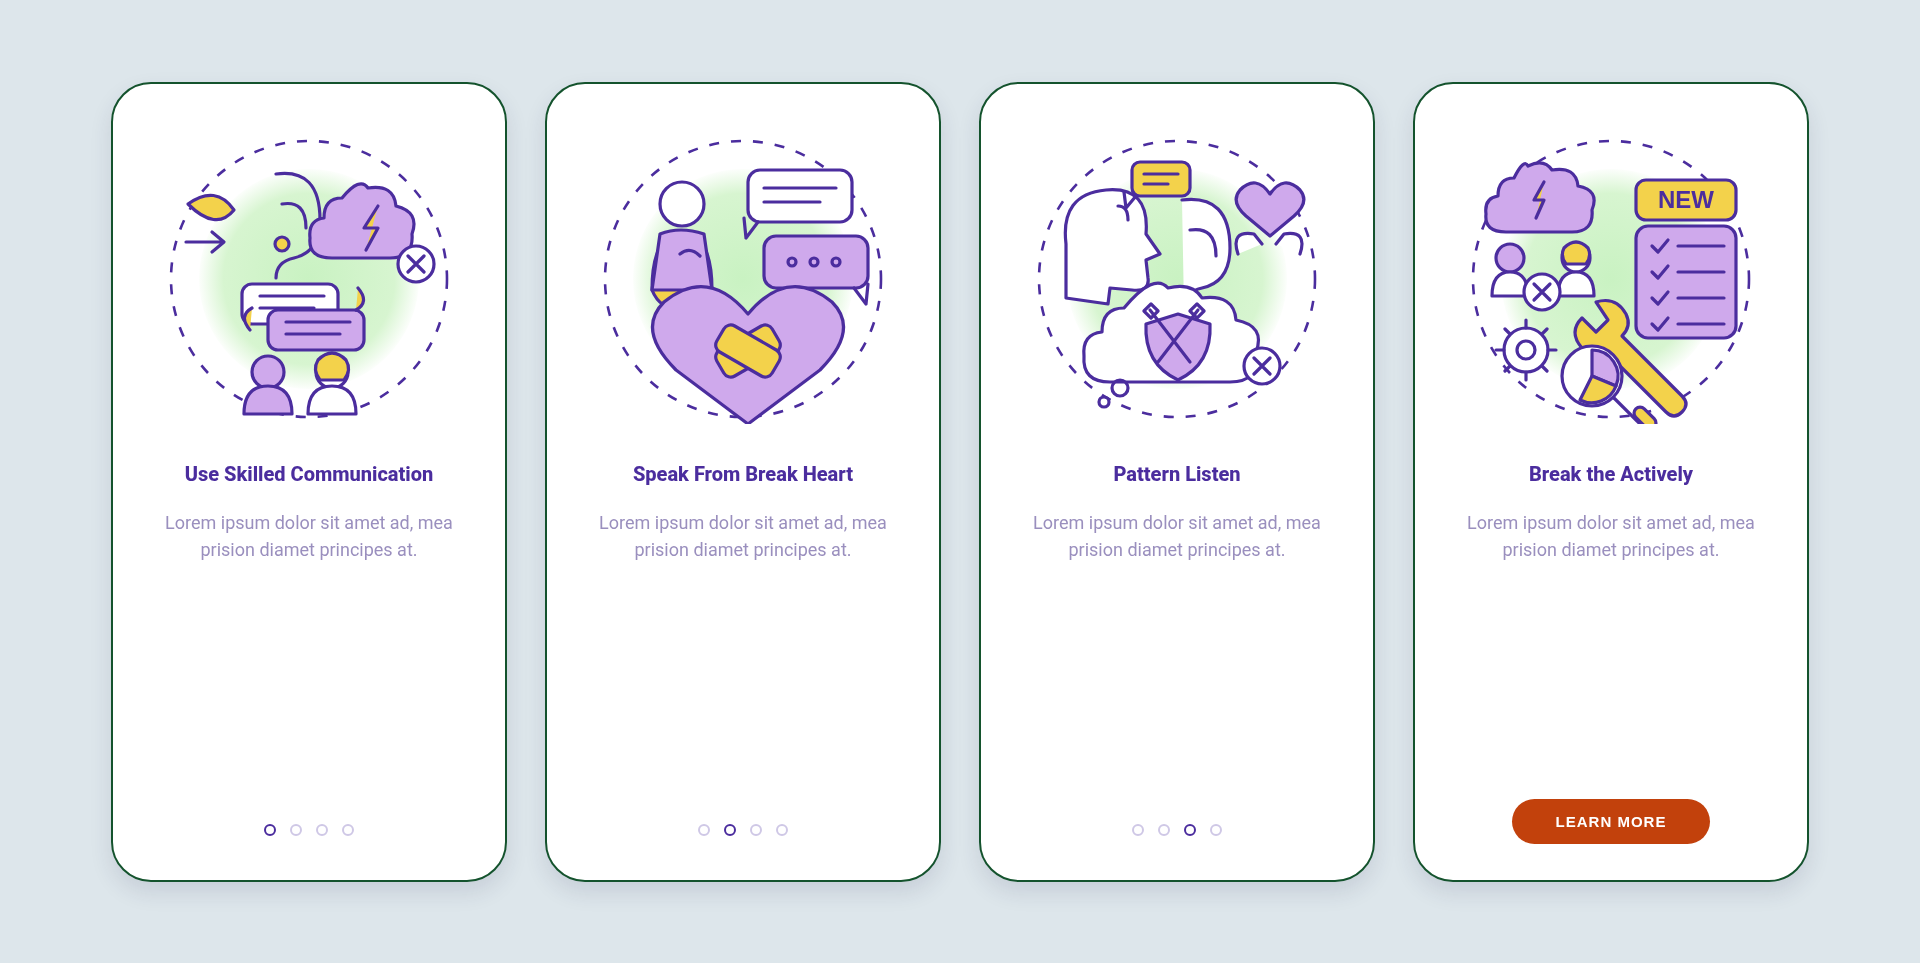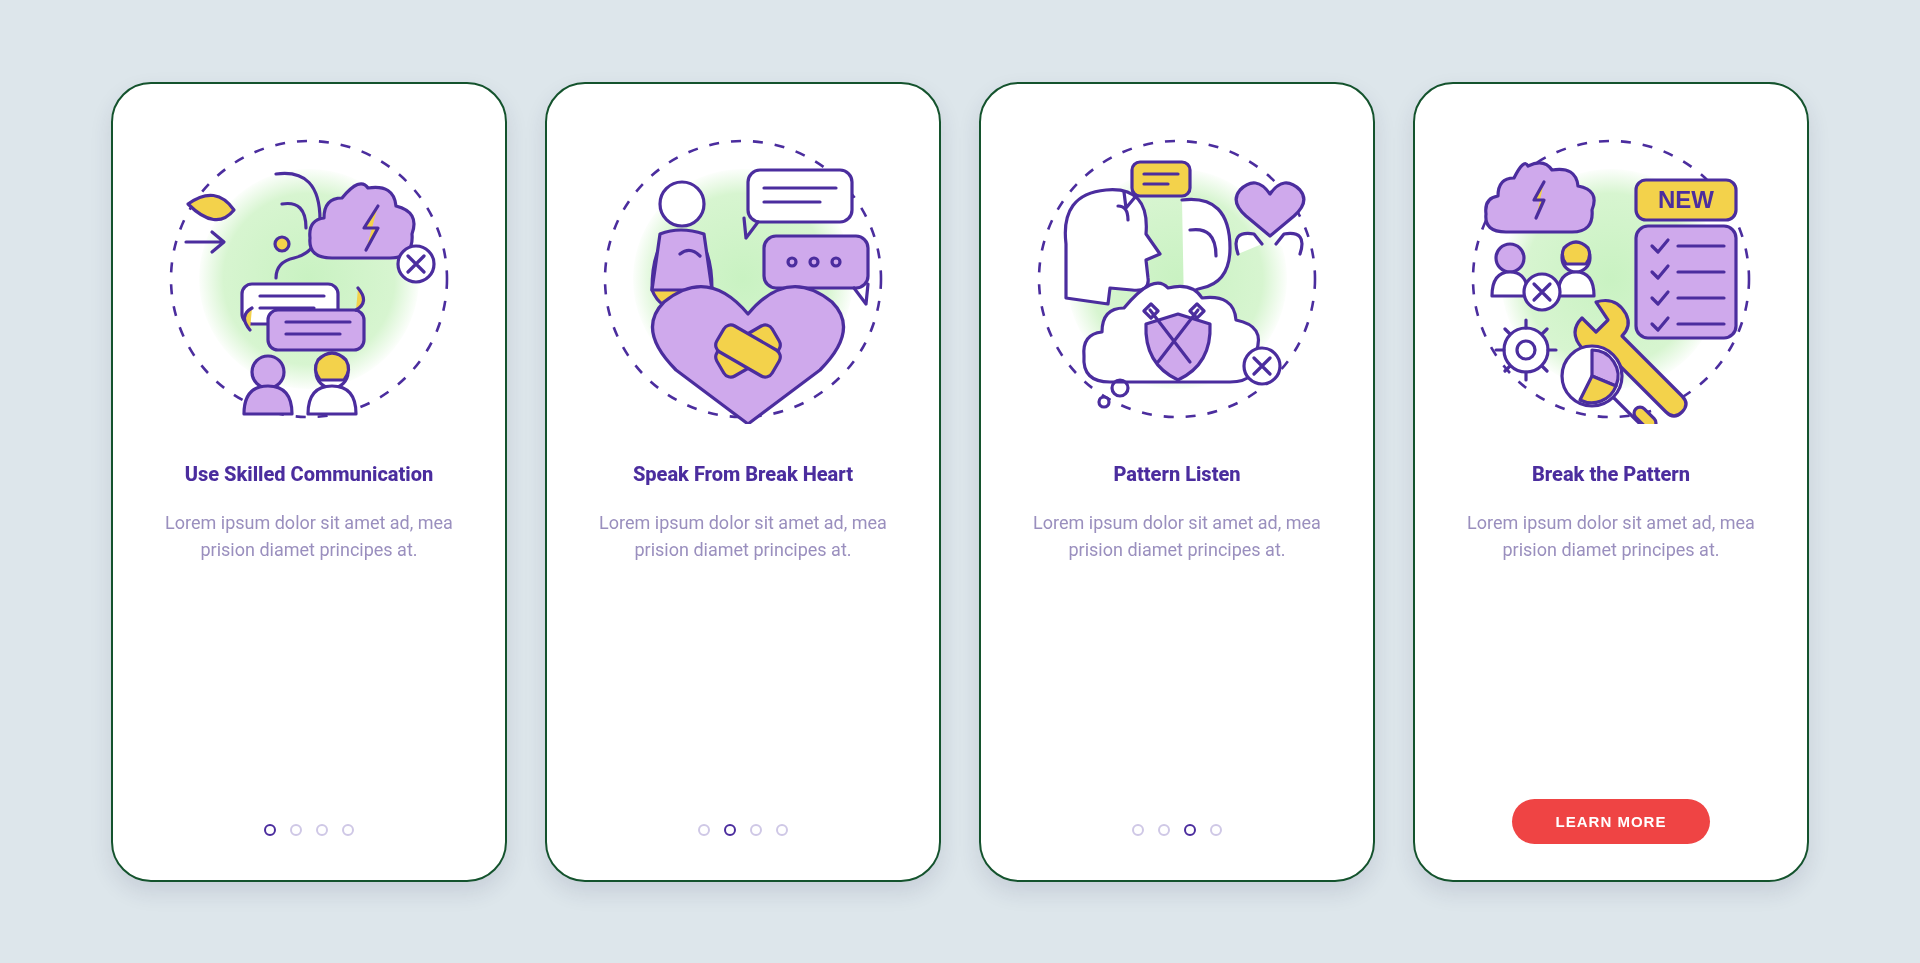--- a/index.html
+++ b/index.html
@@ -83,21 +83,21 @@
     border-radius: 50%;
     border: 2.5px solid #4b2d9e;
     background: transparent;
   }
   .dot.inactive {
     border-color: #cfc8e6;
   }
   .cta {
     position: absolute;
     bottom: 36px;
-    background: #ef4444;
+    background: #c2410c;
     color: #fff;
     font-weight: 800;
     letter-spacing: 1px;
     font-size: 15px;
     border: none;
     border-radius: 999px;
     padding: 14px 44px;
     cursor: pointer;
   }
   
@@ -270,18 +270,18 @@
 
         <path class="fyl ln" d="M130 168 q20 -6 30 12 q6 12 -4 22 l60 60 q8 8 0 16 t-16 0 l-60 -60 q-14 8 -24 -4 q-14 -16 0 -30 l14 14 l12 -12 Z"></path>
 
         <circle class="fwh ln" cx="126" cy="242" r="30"></circle>
         <path class="fpv ln" d="M126 242 L126 216 A26 26 0 0 1 150 252 Z"></path>
         <path class="fyl ln" d="M126 242 L150 252 A26 26 0 0 1 114 266 Z"></path>
         <path class="ln" d="M148 264 l26 26"></path>
         <rect class="fyl ln" x="166" y="278" width="26" height="12" rx="6" transform="rotate(45 179 284)"></rect>
       </svg>
     </div>
-    <div class="title">Break the Pattern</div>
+    <div class="title">Break the Actively</div>
     <div class="desc">Lorem ipsum dolor sit amet ad, mea prision diamet principes at.</div>
     <button class="cta">LEARN MORE</button>
   </div>
 
 </div>
 
 </body></html>

